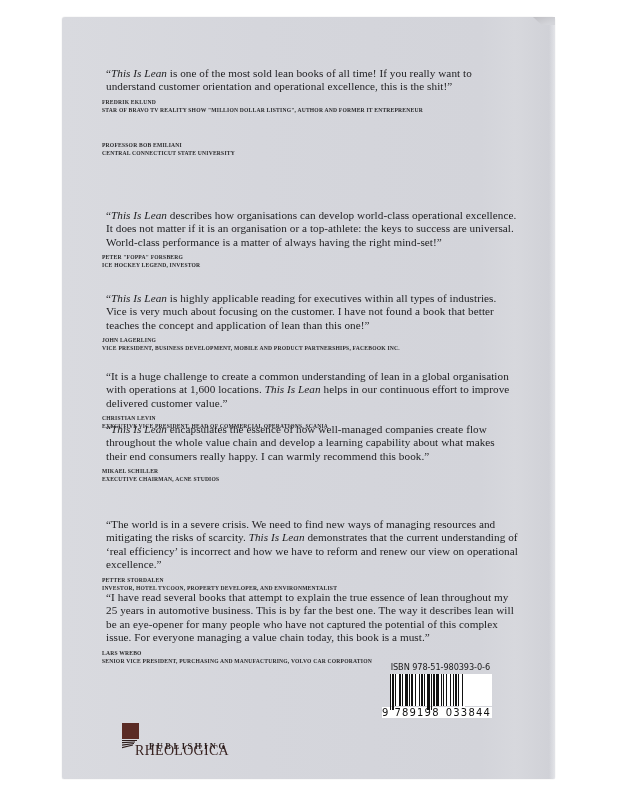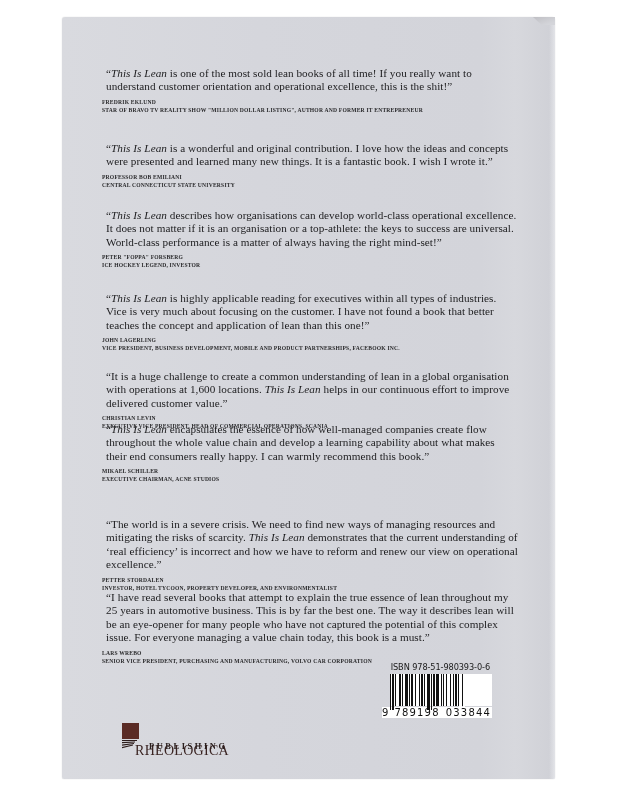--- a/index.html
+++ b/index.html
@@ -165,21 +165,20 @@
 
   <div class="quotes">
 
     <div class="quote" style="top:0px">
       <p class="quote-text"><span>“</span><em>This Is Lean</em><span> is one of the most sold lean books of all time! If you really want to understand customer orientation and operational excellence, this is the shit!”</span></p>
       <p class="attrib-name">Fredrik Eklund</p>
       <p class="attrib-title">Star of Bravo TV reality show "Million Dollar Listing", author and former IT entrepreneur</p>
     </div>
 
     <div class="quote" style="top:75px">
-      <p class="quote-text"><span>“</span><em>This Is Lean</em><span> is a wonderful and original contribution. I love how the ideas and concepts were presented and learned many new things. It is a fantastic book. I wish I wrote it.”</span></p>
       <p class="attrib-name">Professor Bob Emiliani</p>
       <p class="attrib-title">Central Connecticut State University</p>
     </div>
 
     <div class="quote" style="top:142px">
       <p class="quote-text"><span>“</span><em>This Is Lean</em><span> describes how organisations can develop world-class operational excellence. It does not matter if it is an organisation or a top-athlete: the keys to success are universal. World-class performance is a matter of always having the right mind-set!”</span></p>
       <p class="attrib-name">Peter "Foppa" Forsberg</p>
       <p class="attrib-title">Ice hockey legend, investor</p>
     </div>
 

